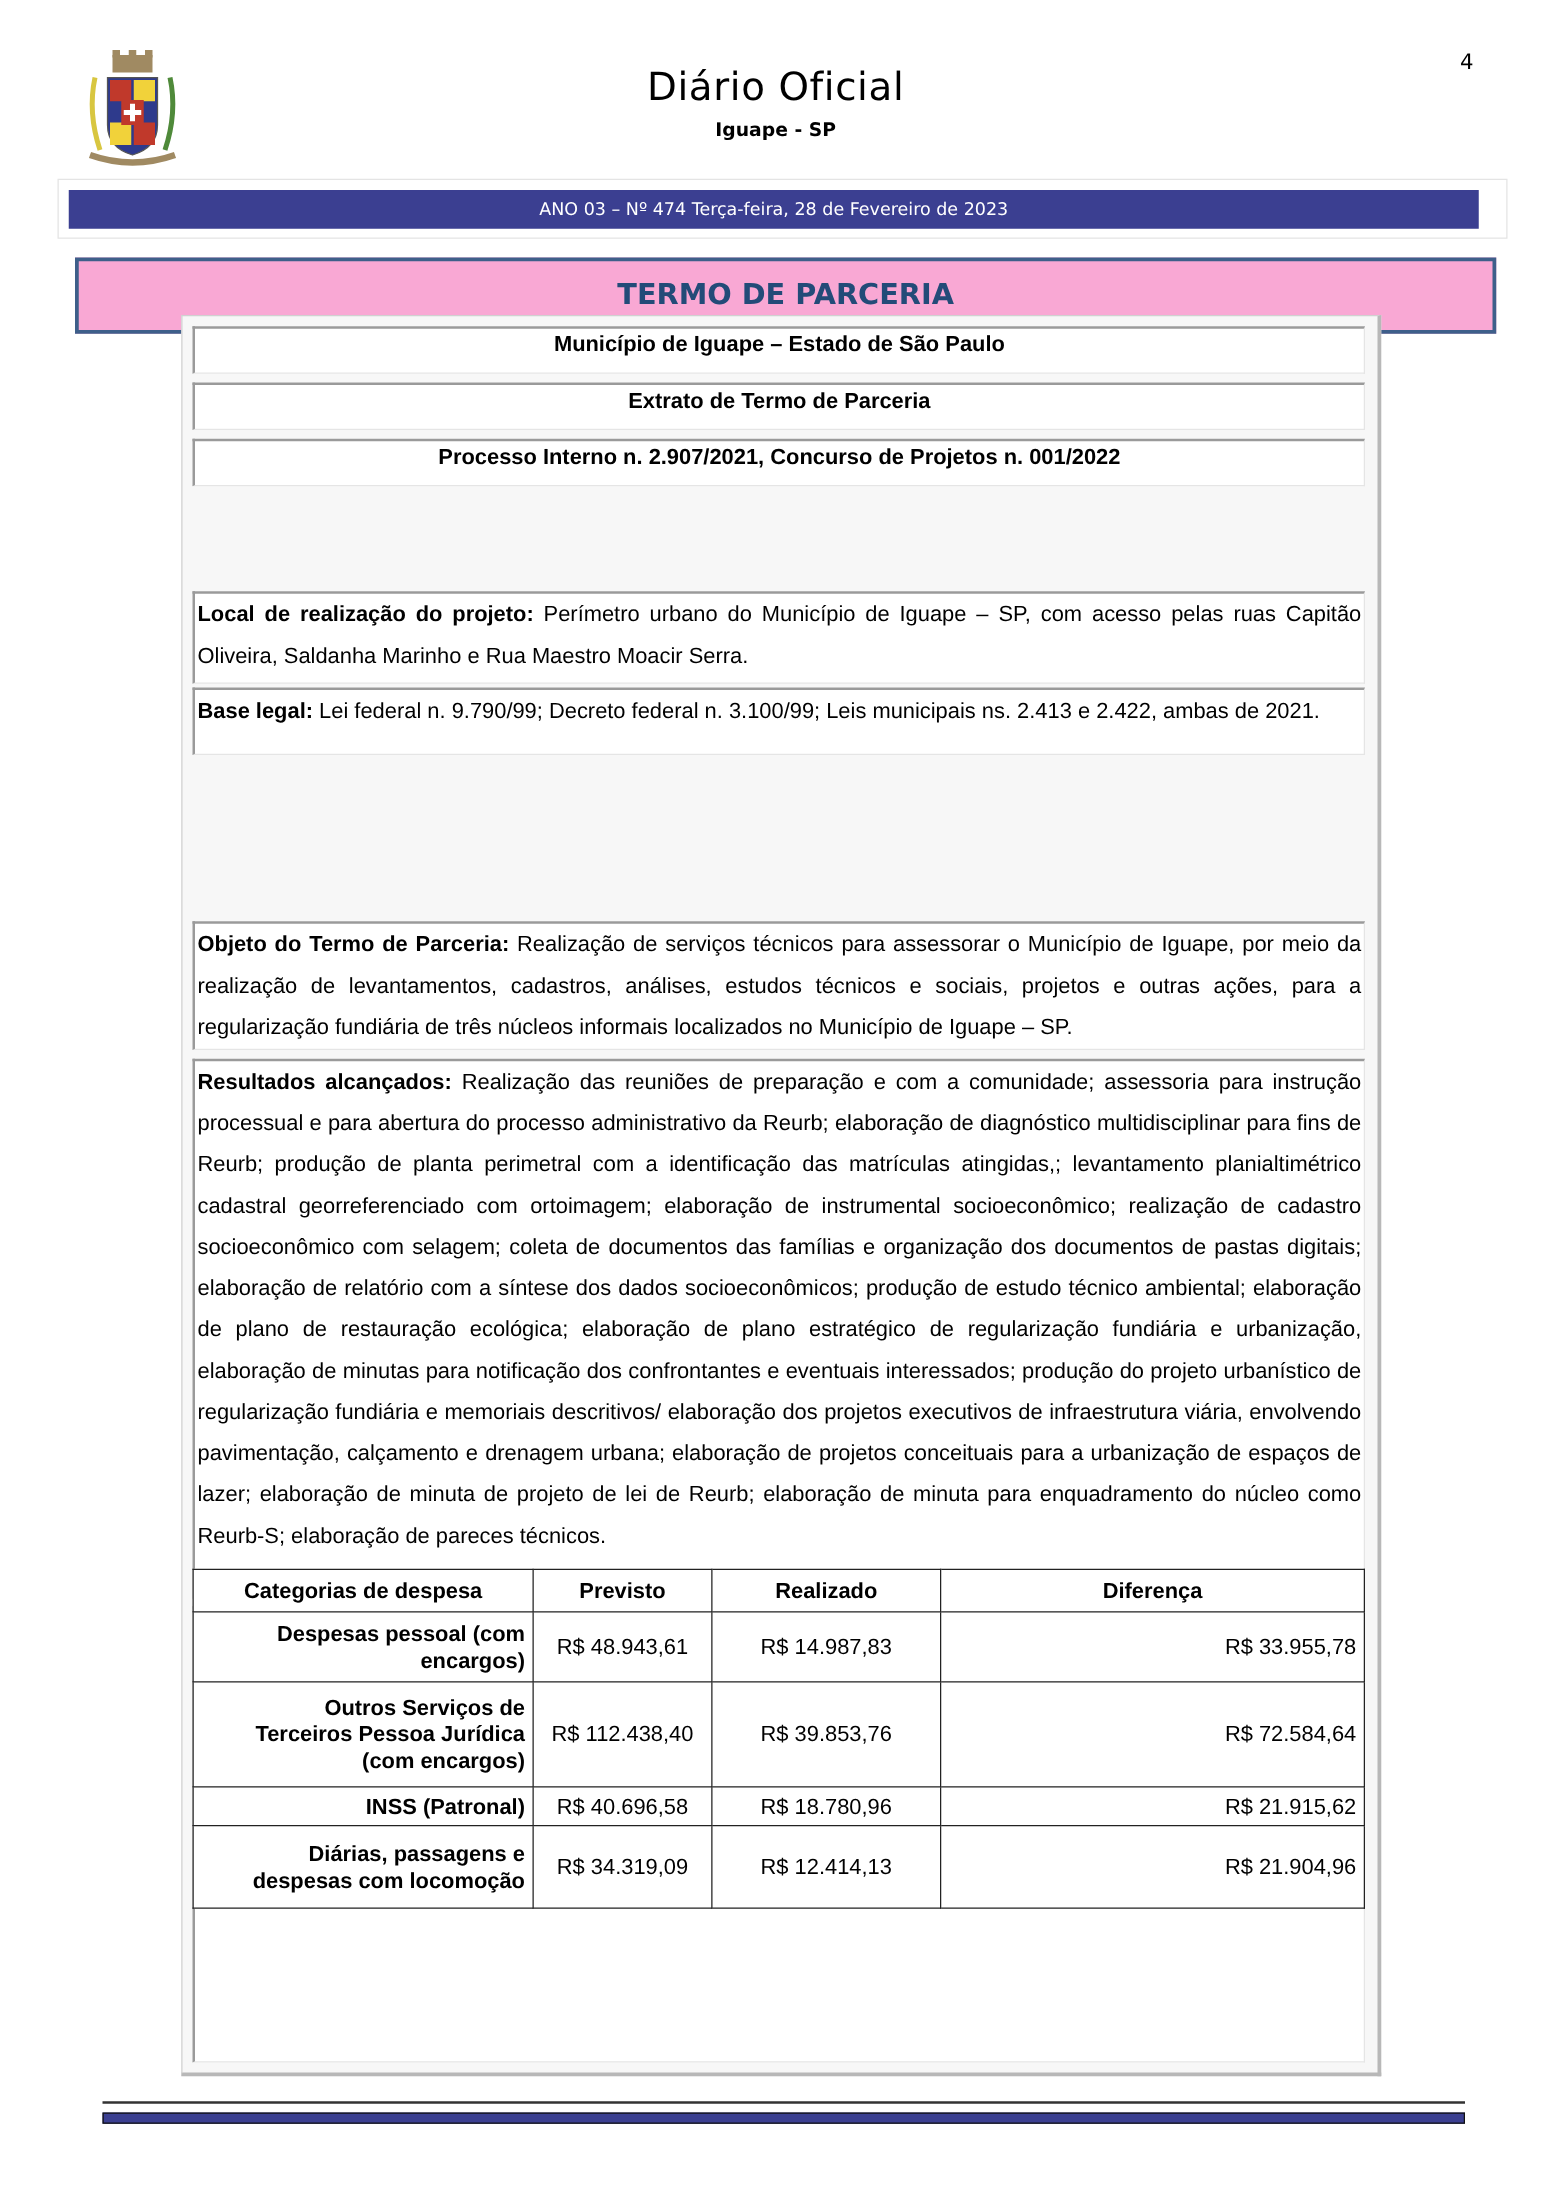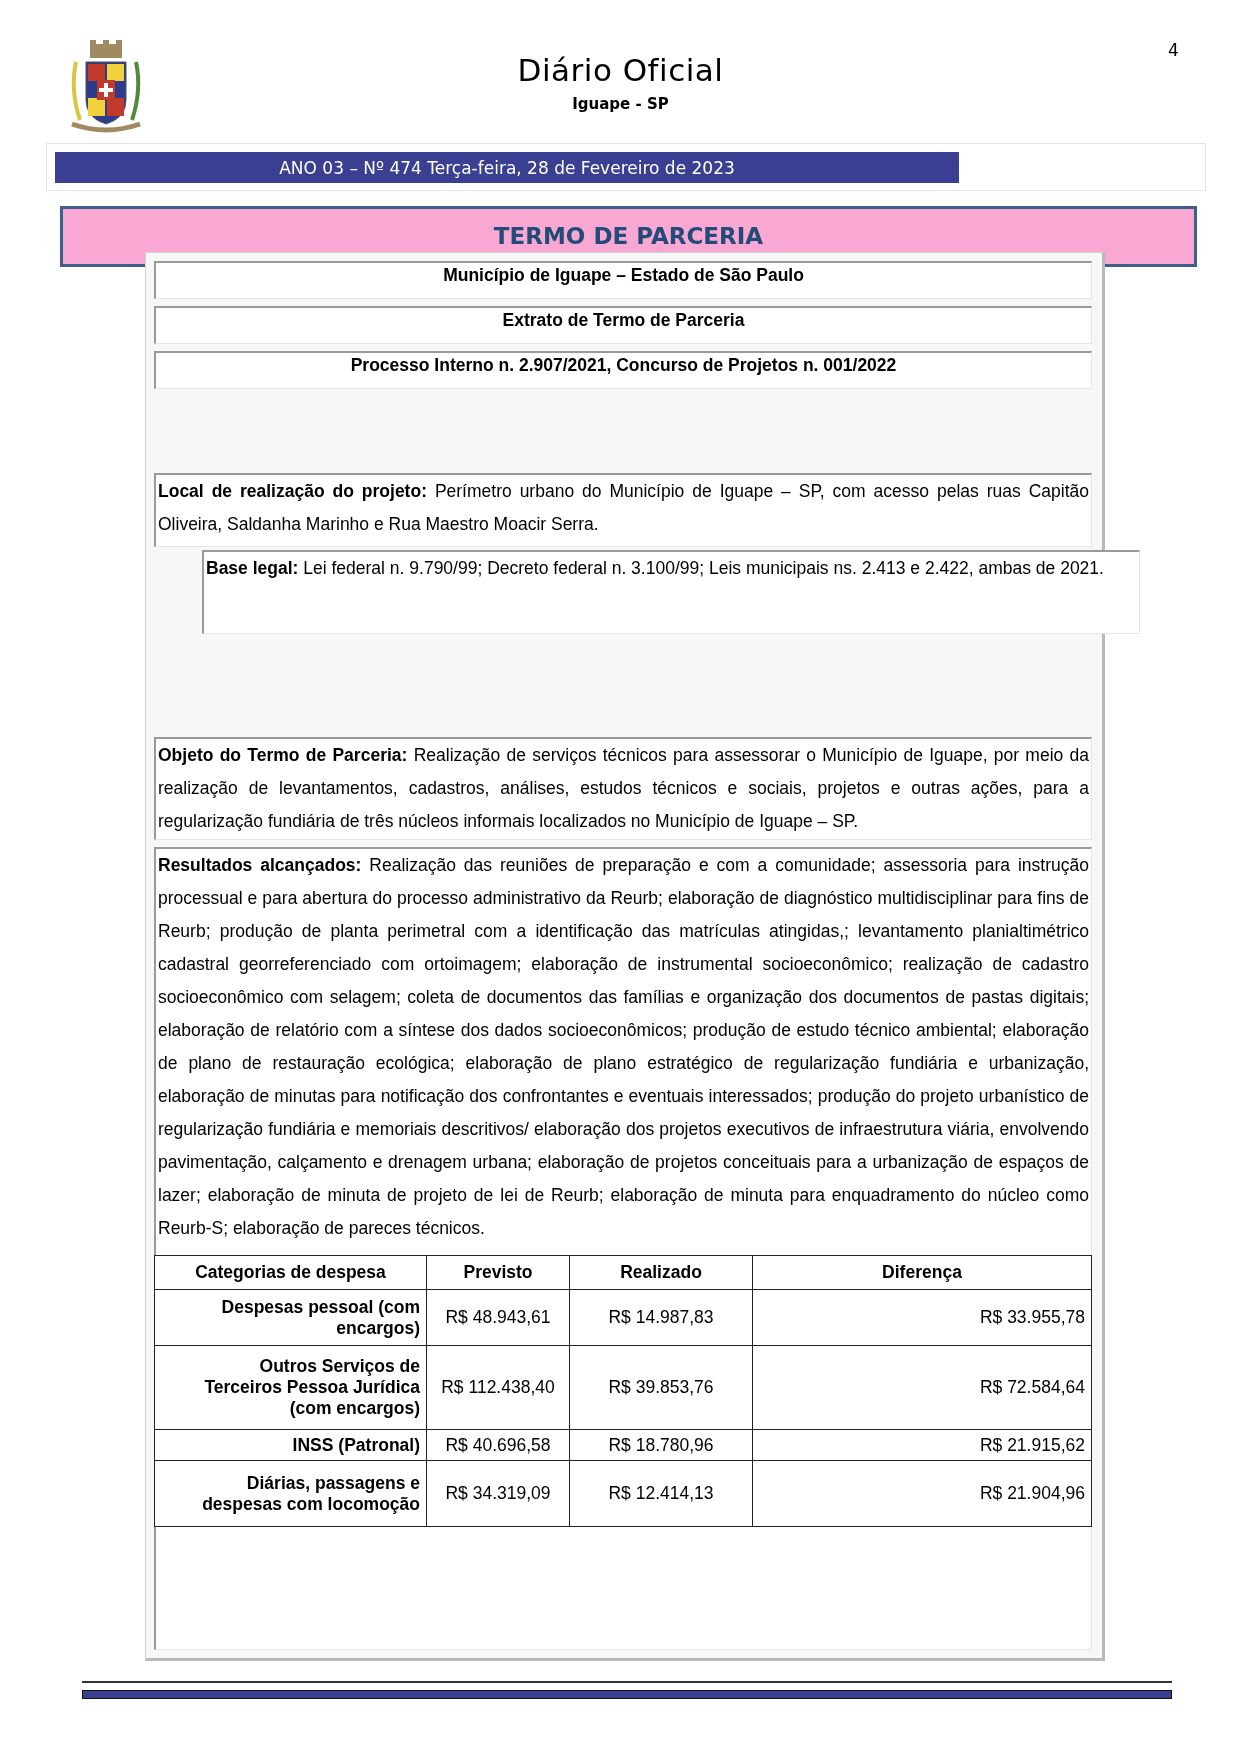--- a/index.html
+++ b/index.html
@@ -7,23 +7,23 @@
          font-family: "Liberation Sans", sans-serif; color: #000; }
   .page-num { position: absolute; left: 1168px; top: 40px; font-size: 17px;
               font-family: "DejaVu Sans", sans-serif; }
   .logo { position: absolute; left: 64px; top: 40px; width: 84px; height: 100px; }
   .title { position: absolute; left: 0; width: 1241px; top: 52px; text-align: center;
            font-family: "DejaVu Sans", sans-serif; font-size: 31px; letter-spacing: 0.5px; }
   .subtitle { position: absolute; left: 0; width: 1241px; top: 95px; text-align: center;
               font-family: "DejaVu Sans", sans-serif; font-weight: bold; font-size: 15px; }
   .band-outer { position: absolute; left: 46px; top: 143px; width: 1158px; height: 46px;
                 border: 1px solid #e4e4e4; background: #fff; }
-  .band { position: absolute; left: 55px; top: 152px; width: 904px; height: 31px;
+  .band { position: absolute; left: 55px; top: 152px; width: 1128px; height: 31px;
           background: #3b3f91; color: #fff; text-align: center; line-height: 33px;
-          font-family: "DejaVu Sans", sans-serif; font-size: 17px; }
+          font-family: "DejaVu Sans", sans-serif; font-size: 14px; }
   .section-box { position: absolute; left: 60px; top: 187px; width: 1131px; height: 55px;
                  border: 3px solid #3e5f8a; background: #f9a8d4; box-sizing: content-box; margin-top: 19px; }
   .section-title { text-align: center; line-height: 55px; font-family: "DejaVu Sans", sans-serif;
                    font-weight: bold; font-size: 23px; color: #234b78; }
   .content { position: absolute; left: 145px; top: 252px; width: 956px; height: 1405px;
              border: 1px solid #d0d0d0; border-right: 3px solid #b8b8b8; border-bottom: 3px solid #b8b8b8;
              background: #f7f7f7; }
   .cell { position: absolute; left: 8px; width: 938px; background: #fff;
           border-top: 2px solid #9a9a9a; border-left: 2px solid #9a9a9a;
           border-right: 1px solid #e5e5e5; border-bottom: 1px solid #e5e5e5;
@@ -79,21 +79,21 @@
 <div class="content">
   <div class="cell center" style="top:8px;height:38px;line-height:20px;padding-top:2px;">Município de Iguape – Estado de São Paulo</div>
   <div class="cell center" style="top:53px;height:38px;line-height:20px;padding-top:2px;">Extrato de Termo de Parceria</div>
   <div class="cell center" style="top:98px;height:38px;line-height:20px;padding-top:2px;">Processo Interno n. 2.907/2021, Concurso de Projetos n. 001/2022</div>
 
 
   <div class="cell justify" style="top:220px;height:74px;">
     <span class="lbl">Local de realização do projeto:</span><span> Perímetro urbano do Município de Iguape – SP, com acesso pelas ruas Capitão Oliveira, Saldanha Marinho e Rua Maestro Moacir Serra.</span>
   </div>
 
-  <div class="cell justify" style="top:297px;height:84px;margin-left:48px;">
+  <div class="cell justify" style="top:297px;height:54px;">
     <span class="lbl">Base legal:</span><span> Lei federal n. 9.790/99; Decreto federal n. 3.100/99; Leis municipais ns. 2.413 e 2.422, ambas de 2021.</span>
   </div>
 
 
   <div class="cell justify" style="top:484px;height:103px;">
     <span class="lbl">Objeto do Termo de Parceria:</span><span> Realização de serviços técnicos para assessorar o Município de Iguape, por meio da realização de levantamentos, cadastros, análises, estudos técnicos e sociais, projetos e outras ações, para a regularização fundiária de três núcleos informais localizados no Município de Iguape – SP.</span>
   </div>
 
   <div class="cell justify" style="top:594px;height:432px;">
     <span class="lbl">Resultados alcançados:</span><span> Realização das reuniões de preparação e com a comunidade; assessoria para instrução processual e para abertura do processo administrativo da Reurb; elaboração de diagnóstico multidisciplinar para fins de Reurb; produção de planta perimetral com a identificação das matrículas atingidas,; levantamento planialtimétrico cadastral georreferenciado com ortoimagem; elaboração de instrumental socioeconômico; realização de cadastro socioeconômico com selagem; coleta de documentos das famílias e organização dos documentos de pastas digitais; elaboração de relatório com a síntese dos dados socioeconômicos; produção de estudo técnico ambiental; elaboração de plano de restauração ecológica; elaboração de plano estratégico de regularização fundiária e urbanização, elaboração de minutas para notificação dos confrontantes e eventuais interessados; produção do projeto urbanístico de regularização fundiária e memoriais descritivos/ elaboração dos projetos executivos de infraestrutura viária, envolvendo pavimentação, calçamento e drenagem urbana; elaboração de projetos conceituais para a urbanização de espaços de lazer; elaboração de minuta de projeto de lei de Reurb; elaboração de minuta para enquadramento do núcleo  como Reurb-S; elaboração de pareces técnicos.</span>

